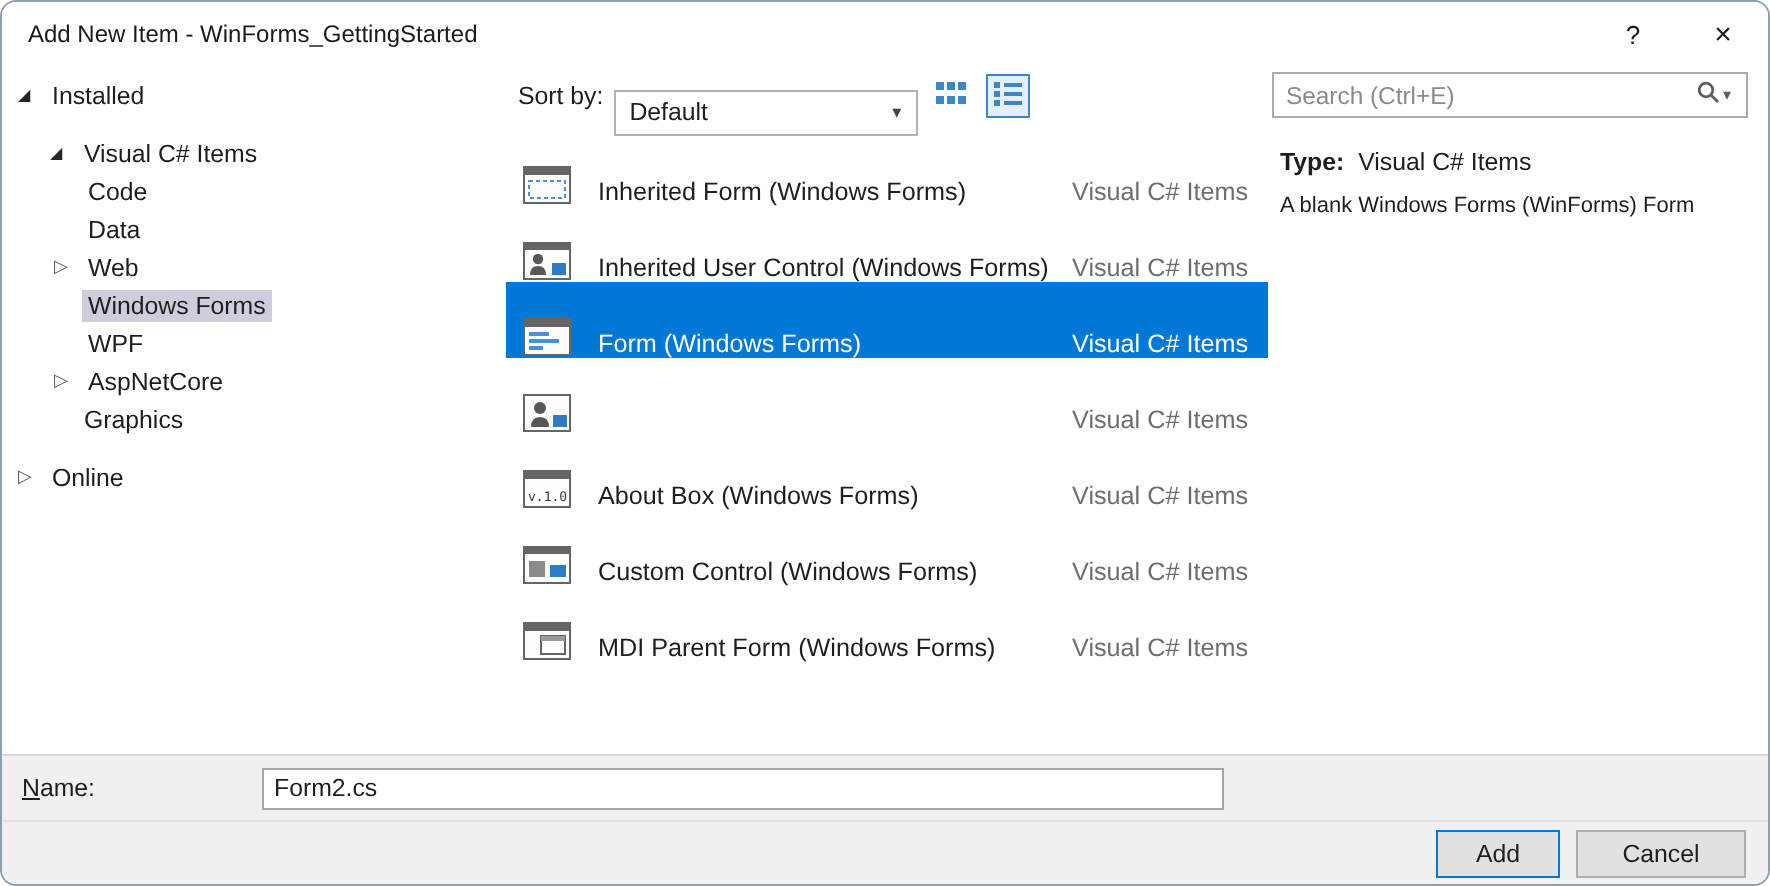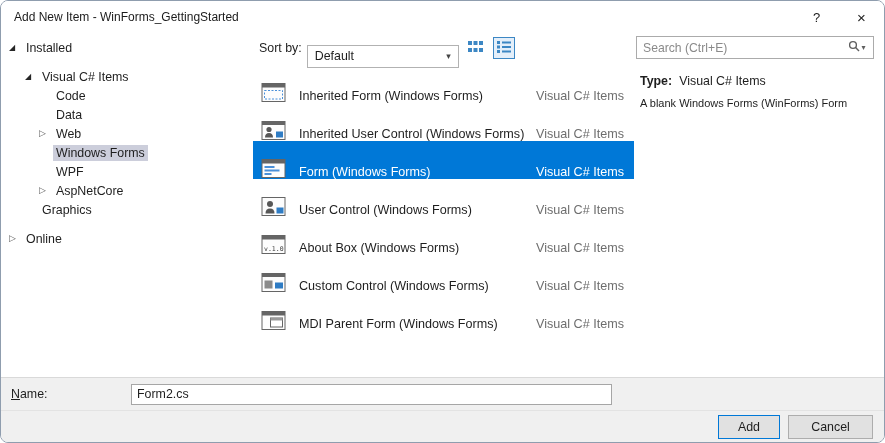--- a/index.html
+++ b/index.html
@@ -46,21 +46,21 @@
   .tree { width: 252px; padding-top: 5px; flex: none; }
   .tree-row {
     height: 19px;
     display: flex; align-items: center;
     font-size: 12.4px; color: #1e1e1e;
     cursor: default;
     white-space: nowrap;
   }
   .lvl0 { padding-left: 8px; }
   .lvl1 { padding-left: 24px; }
-  .lvl2 { padding-left: 38px; align-items: center; }
+  .lvl2 { padding-left: 26px; align-items: center; }
   .gap-above { margin-top: 10px; }
   .twisty {
     width: 14px; flex: none;
     font-size: 8px; line-height: 1; color: #262626;
   }
   .twisty.collapsed { font-size: 9px; color: #5a5a5a; }
   .tlabel { padding: 1px 3px; }
   .tlabel.selected { background: #cccedb; }
 
   
@@ -300,21 +300,20 @@
 
         <div class="trow">
           <span class="ticon">
             <svg width="26" height="21" viewBox="0 0 26 21">
                 <rect x="1" y="1.5" width="23" height="18" fill="#fdfdfd" stroke="#656565"></rect>
                 <circle cx="9" cy="8" r="3" fill="#575757"></circle>
                 <path d="M4.5 17.5 q0-5 4.5-5 q4.5 0 4.5 5 z" fill="#575757"></path>
                 <rect x="15.5" y="11.5" width="7" height="6" fill="#2f7cc4"></rect>
               </svg>
           </span>
-          <span class="tname">User Control (Windows Forms)</span>
           <span class="ttype">Visual C# Items</span>
         </div>
 
         <div class="trow">
           <span class="ticon">
             <svg width="26" height="21" viewBox="0 0 26 21">
                 <rect x="1" y="1.5" width="23" height="18" fill="#fdfdfd" stroke="#656565"></rect>
                 <rect x="1" y="1.5" width="23" height="4" fill="#656565"></rect>
                 <text x="3" y="16.5" font-size="6.5" fill="#3b3b3b" font-family="DejaVu Sans Mono, monospace">v.1.0</text>
               </svg>

